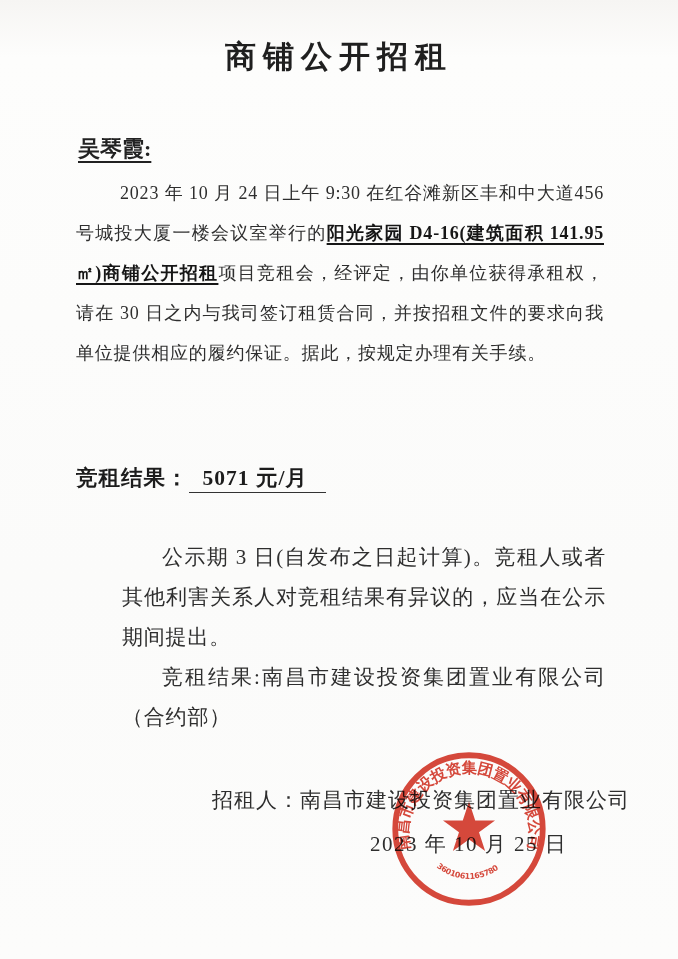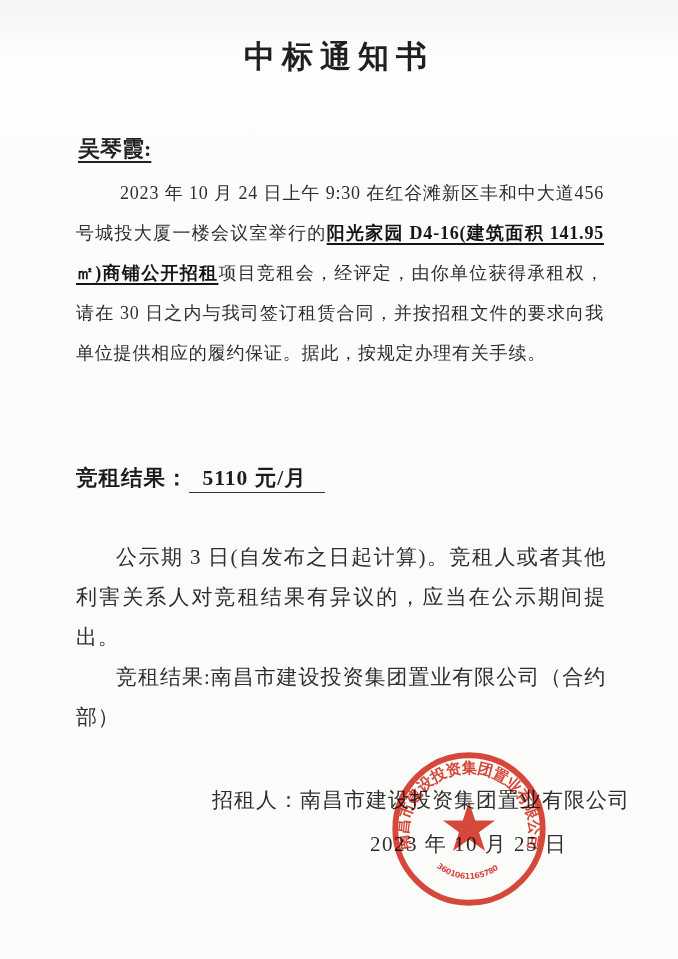--- a/index.html
+++ b/index.html
@@ -74,21 +74,21 @@
     position: absolute;
     top: 537px;
     left: 76px;
     width: 530px;
     font-size: 21px;
     line-height: 40px;
     letter-spacing: 0.8px;
     text-align: justify;
     color: #2e2e2e;
   }
-  .indent2 { text-indent: 40px; }
+  .indent2 { text-indent: 40px; margin-left: 46px; }
   .signature-block {
     position: absolute;
     top: 786px;
     left: 0;
     width: 100%;
     font-size: 21px;
     color: #2e2e2e;
   }
   .lessor-line { position: absolute; top: 0; left: 212px; letter-spacing: 1px; white-space: nowrap; }
   .date-line   { position: absolute; top: 44px; left: 370px; letter-spacing: 1.5px; white-space: nowrap; }
@@ -100,28 +100,28 @@
     height: 158px;
     mix-blend-mode: multiply;
     opacity: 0.92;
   }
 </style>
 </head>
 <body>
 
 <div class="page">
 
-  <div class="doc-title">中标通知书</div>
+  <div class="doc-title">商铺公开招租</div>
 
   <div class="salutation">吴琴霞:</div>
 
   <div class="para1"><span>2023 年 10 月 24 日上午 9:30 在红谷滩新区丰和中大道456 号城投大厦一楼会议室举行的</span><span class="emphasis">阳光家园 D4-16(建筑面积 141.95 ㎡)商铺公开招租</span><span>项目竞租会，经评定，由你单位获得承租权，请在 30 日之内与我司签订租赁合同，并按招租文件的要求向我单位提供相应的履约保证。据此，按规定办理有关手续。</span></div>
 
   <div class="result-line">
-    <span class="result-label">竞租结果：</span><span class="result-value">5110 元/月</span>
+    <span class="result-label">竞租结果：</span><span class="result-value">5071 元/月</span>
   </div>
 
   <div class="lower-block">
     <div class="indent2">公示期 3 日(自发布之日起计算)。竞租人或者其他利害关系人对竞租结果有异议的，应当在公示期间提出。</div>
     <div class="indent2">竞租结果:南昌市建设投资集团置业有限公司（合约部）</div>
   </div>
 
   <div class="signature-block">
     <div class="lessor-line"><span>招租人：</span><span>南昌市建设投资集团置业有限公司</span></div>
     <div class="date-line">2023 年 10 月 25 日</div>

